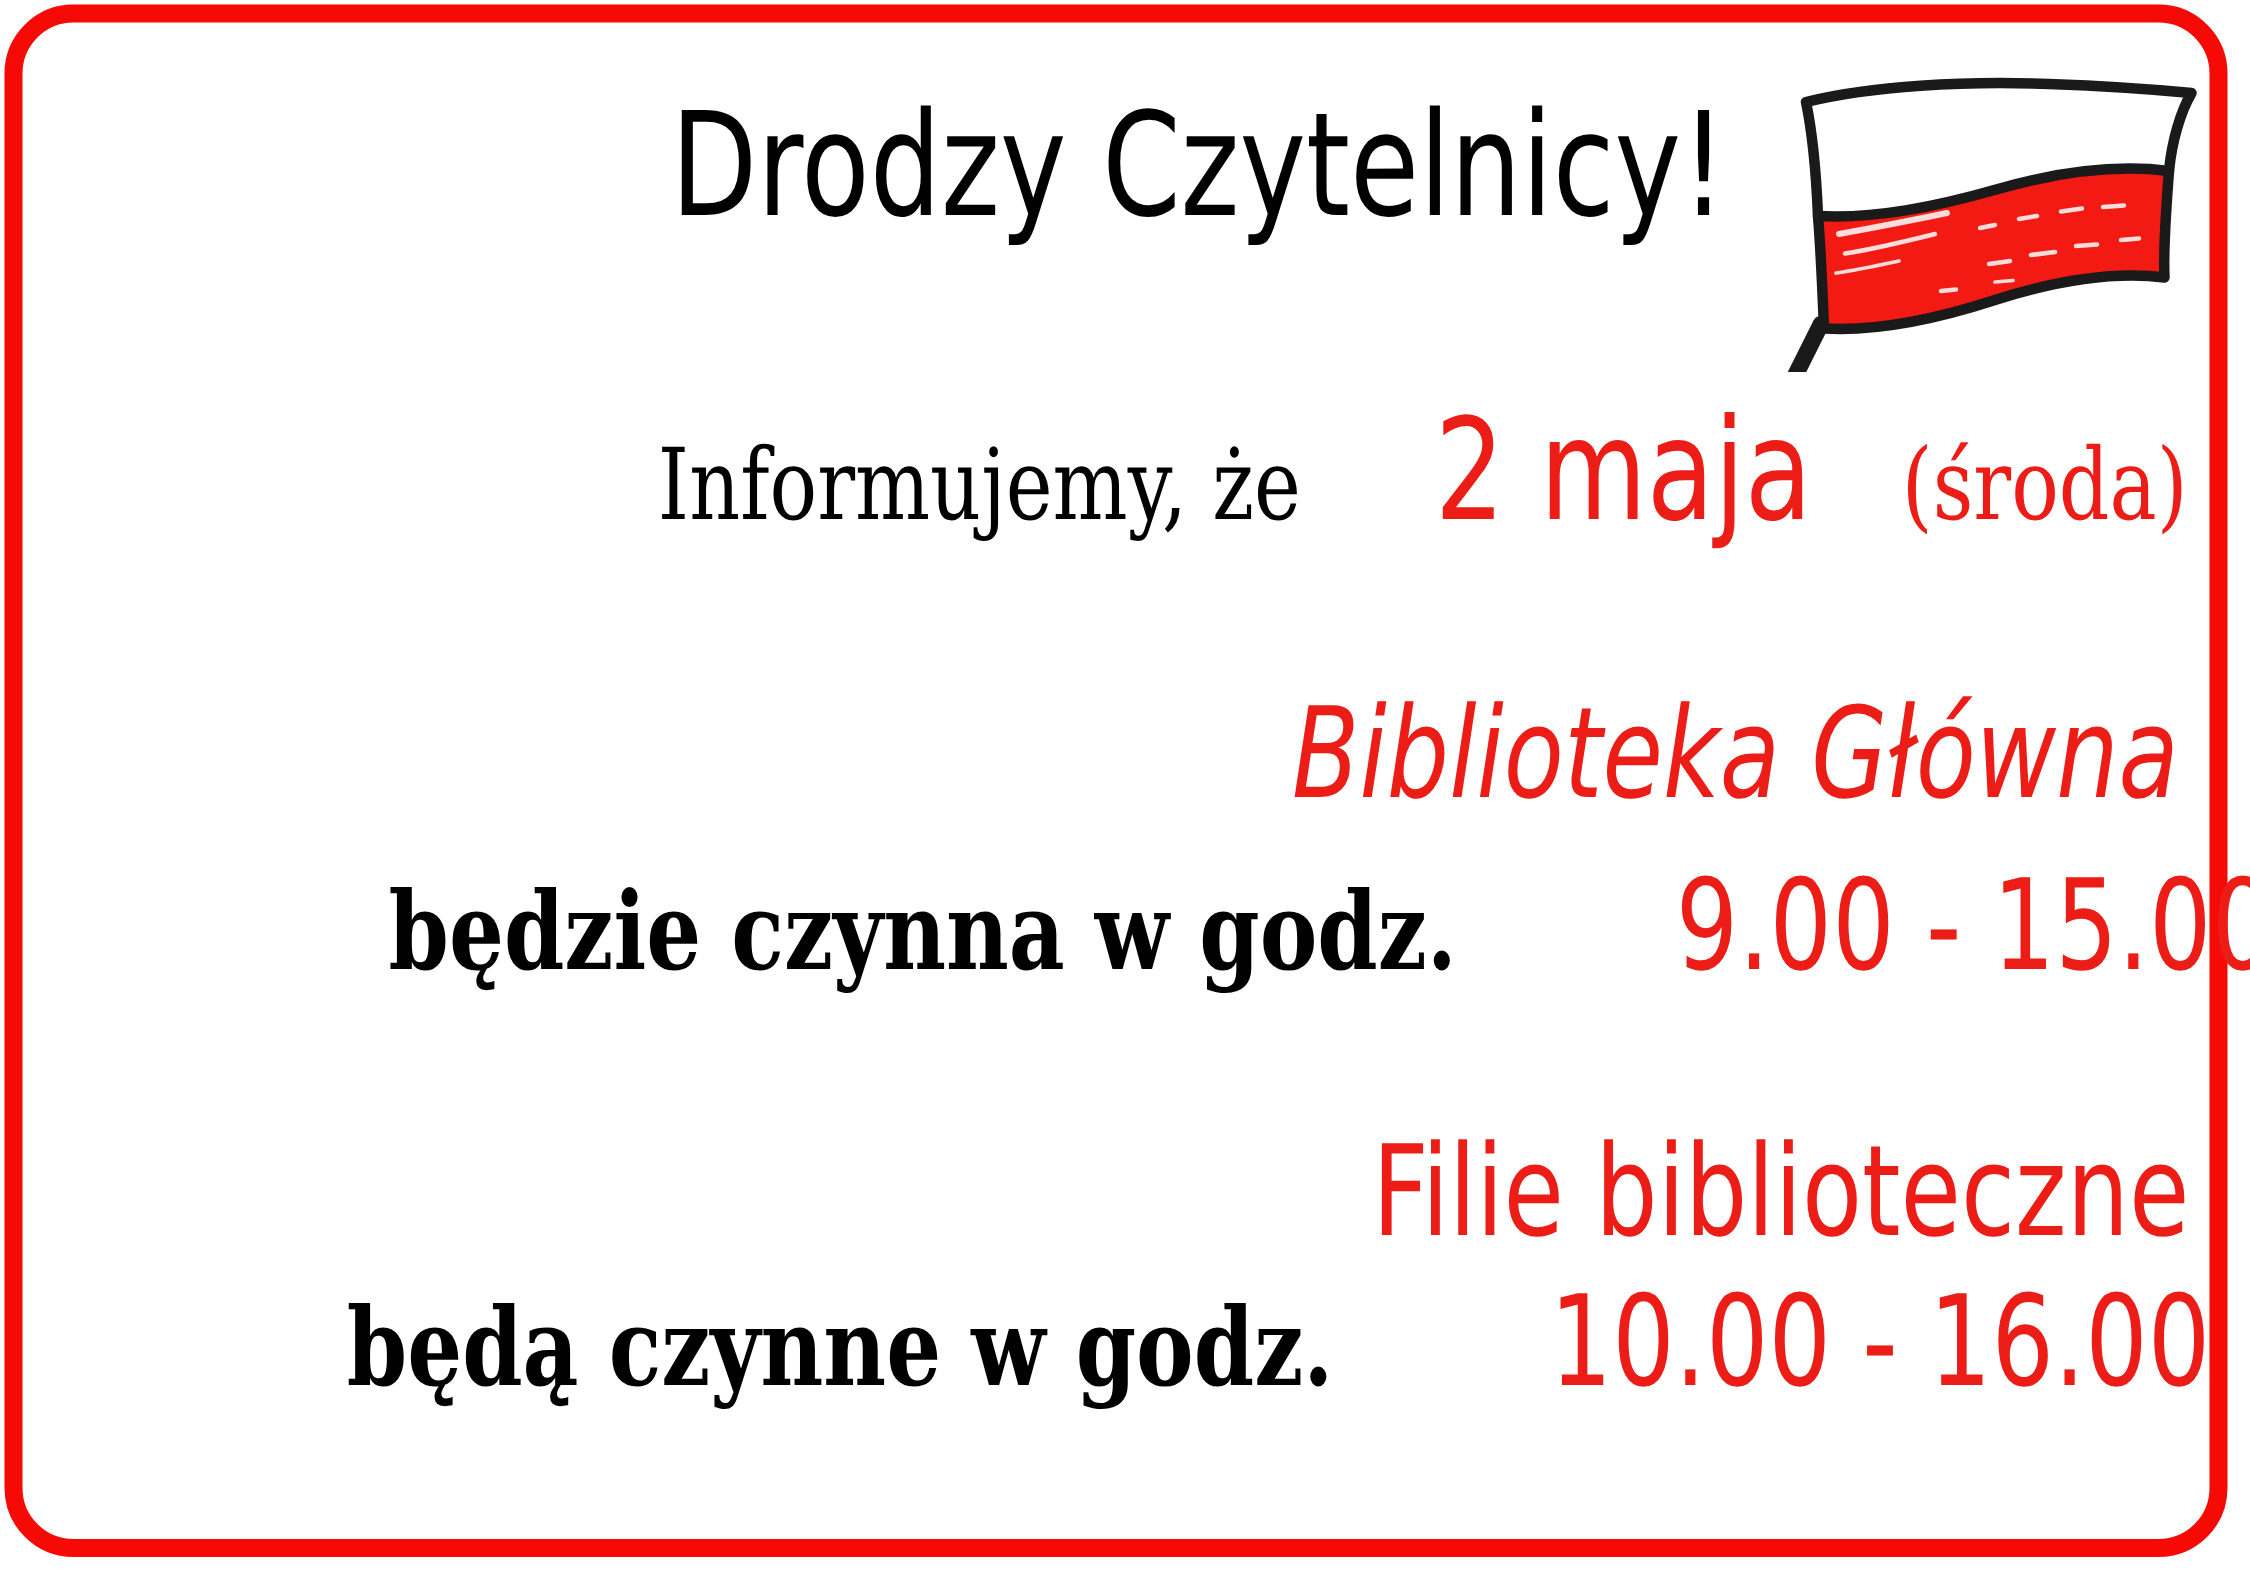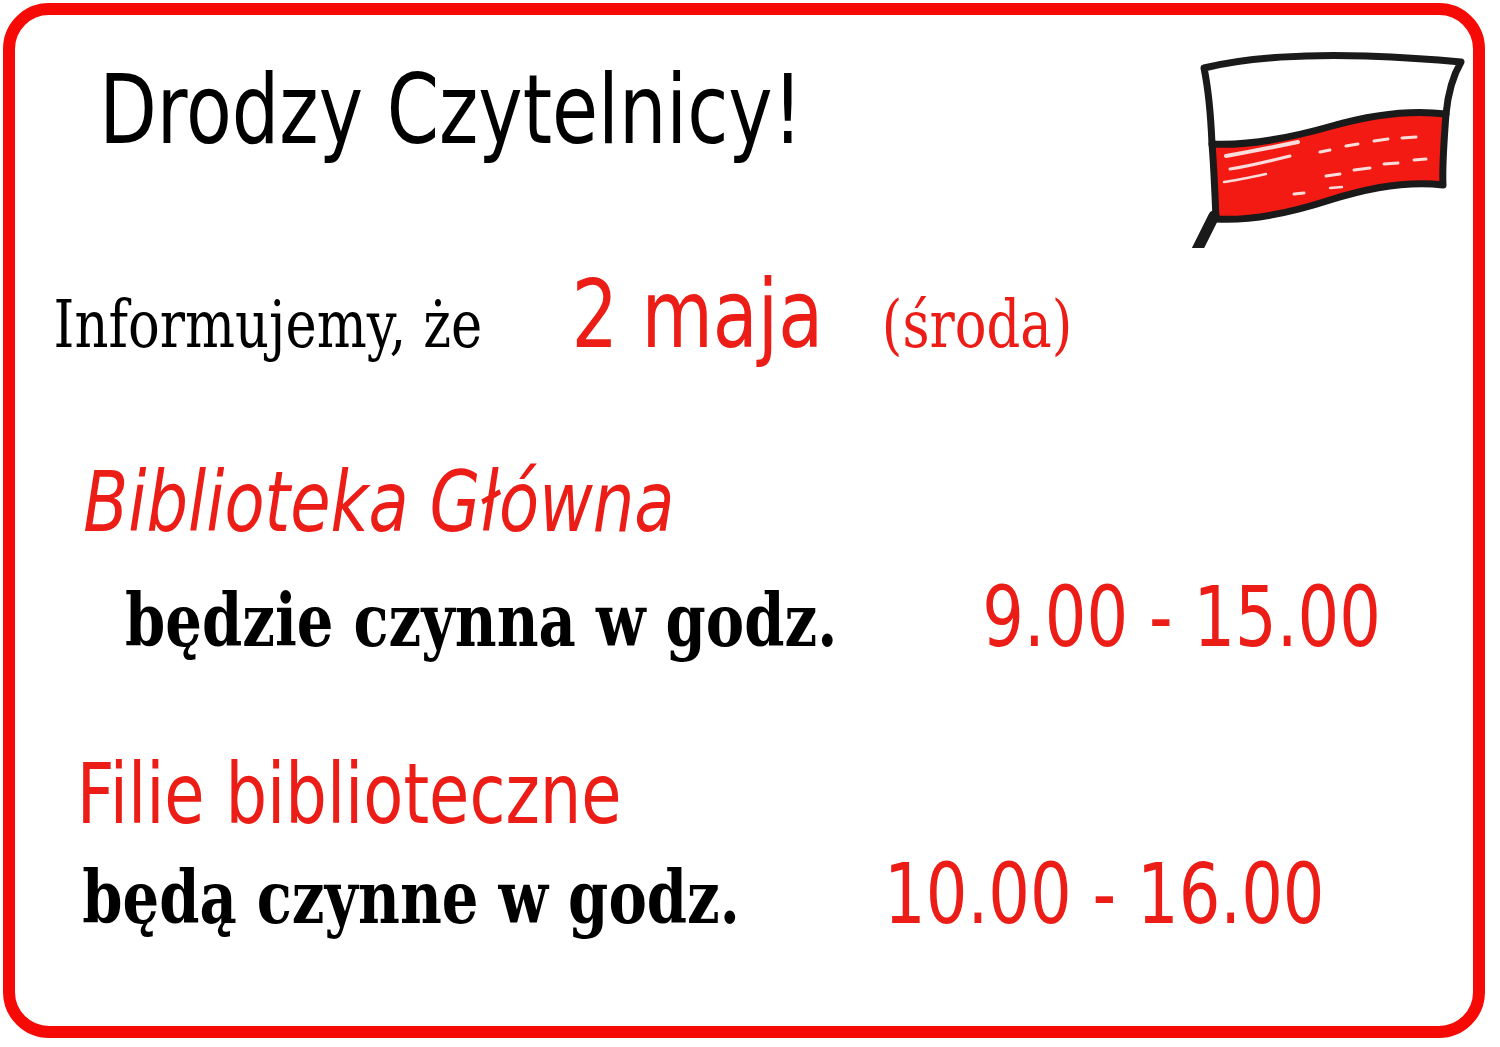--- a/index.html
+++ b/index.html
@@ -41,23 +41,24 @@
   .content {
     position: absolute;
     left: 0;
     top: 0;
     width: 1500px;
     height: 1047px;
   }
   .line {
     position: absolute;
     width: 100%;
-    text-align: left;
+    text-align: right;
     white-space: nowrap;
     line-height: 1;
+    padding-left: 36px;
   }
   .black { color: #000000; }
   .red   { color: #ec1c16; }
 
   
   .squeeze {
     display: inline-block;
     transform: scaleX(0.78);
     transform-origin: center;
   }

